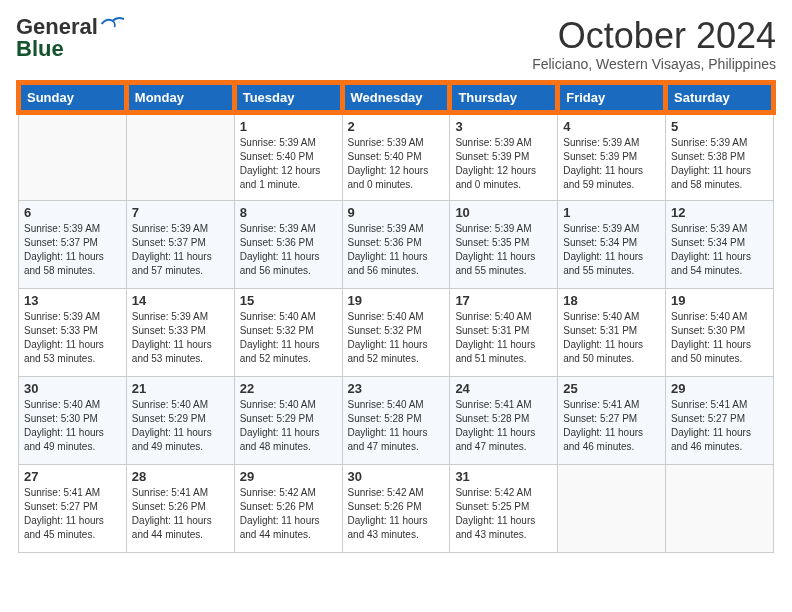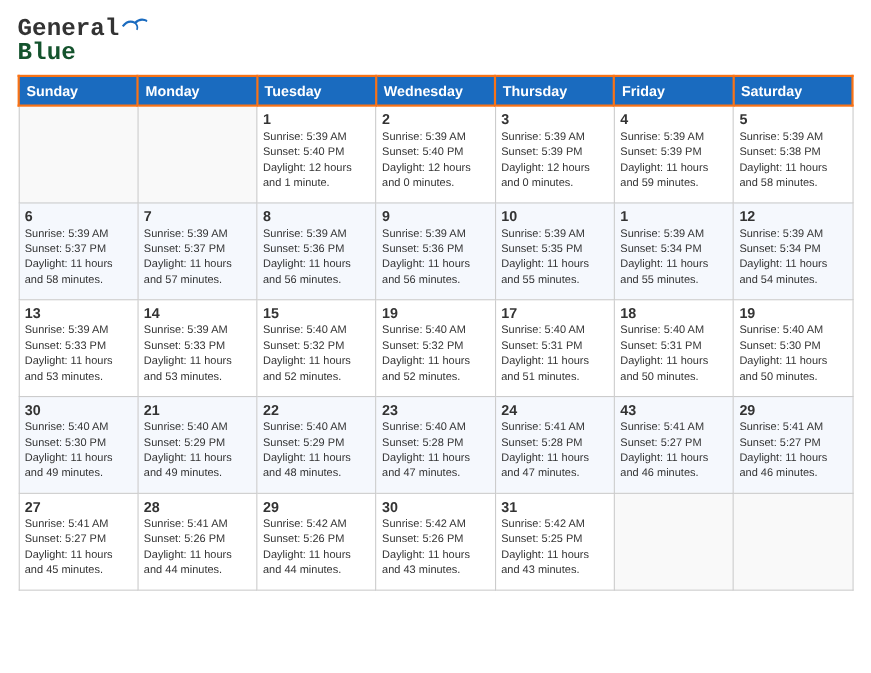--- a/index.html
+++ b/index.html
@@ -8,21 +8,20 @@
       background: #fff;
       width: 792px;
       min-height: 612px;
       padding: 16px;
     }
     .header {
       display: flex;
       justify-content: space-between;
       align-items: flex-start;
       margin-bottom: 8px;
-      font-family: Liberation Mono, monospace;
     }
     .logo {
       display: flex;
       flex-direction: column;
       align-items: flex-start;
     }
     .logo-text {
       font-size: 22px;
       font-weight: bold;
       color: #333;
@@ -53,21 +52,21 @@
       border-collapse: collapse;
       table-layout: fixed;
     }
     .calendar th {
       background: #1a6bbf;
       color: #fff;
       text-align: left;
       padding: 5px 6px;
       font-size: 13px;
       font-weight: bold;
-      border: 2px solid #f97316;
+      border: 5px solid #f97316;
     }
     .calendar td {
       border: 1px solid #ccc;
       vertical-align: top;
       padding: 4px 5px;
       height: 88px;
       background: #fff;
     }
     .calendar tr:nth-child(even) td {
       background: #f5f8fd;
@@ -96,20 +95,24 @@
     <div style="display:flex; align-items:center;">
       <span class="logo-text">
         <span>General</span><br><span class="blue">Blue</span>
       </span>
       <svg class="logo-bird" viewBox="0 0 30 20" style="margin-left:2px; margin-top:-28px;">
         <path d="M2,10 Q8,2 16,6 Q22,0 30,4" stroke="#1a6bbf" stroke-width="2.5" fill="none"></path>
         <path d="M16,6 Q20,10 18,14" stroke="#1a6bbf" stroke-width="2" fill="none"></path>
       </svg>
     </div>
   </div>
+  <div class="title-area">
+    <div class="month-year">October 2024</div>
+    <div class="location">Feliciano, Western Visayas, Philippines</div>
+  </div>
 </div>
 
 <table class="calendar">
   <thead>
     <tr id="weekday-header">
         <th>Sunday</th>
         <th>Monday</th>
         <th>Tuesday</th>
         <th>Wednesday</th>
         <th>Thursday</th>
@@ -289,21 +292,21 @@
 and 47 minutes.</div>
         </td>
         <td>
           <span class="day-num">24</span>
           <div class="day-info" style="white-space: pre-line;">Sunrise: 5:41 AM
 Sunset: 5:28 PM
 Daylight: 11 hours
 and 47 minutes.</div>
         </td>
         <td>
-          <span class="day-num">43</span>
+          <span class="day-num">25</span>
           <div class="day-info" style="white-space: pre-line;">Sunrise: 5:41 AM
 Sunset: 5:27 PM
 Daylight: 11 hours
 and 46 minutes.</div>
         </td>
         <td>
           <span class="day-num">29</span>
           <div class="day-info" style="white-space: pre-line;">Sunrise: 5:41 AM
 Sunset: 5:27 PM
 Daylight: 11 hours

